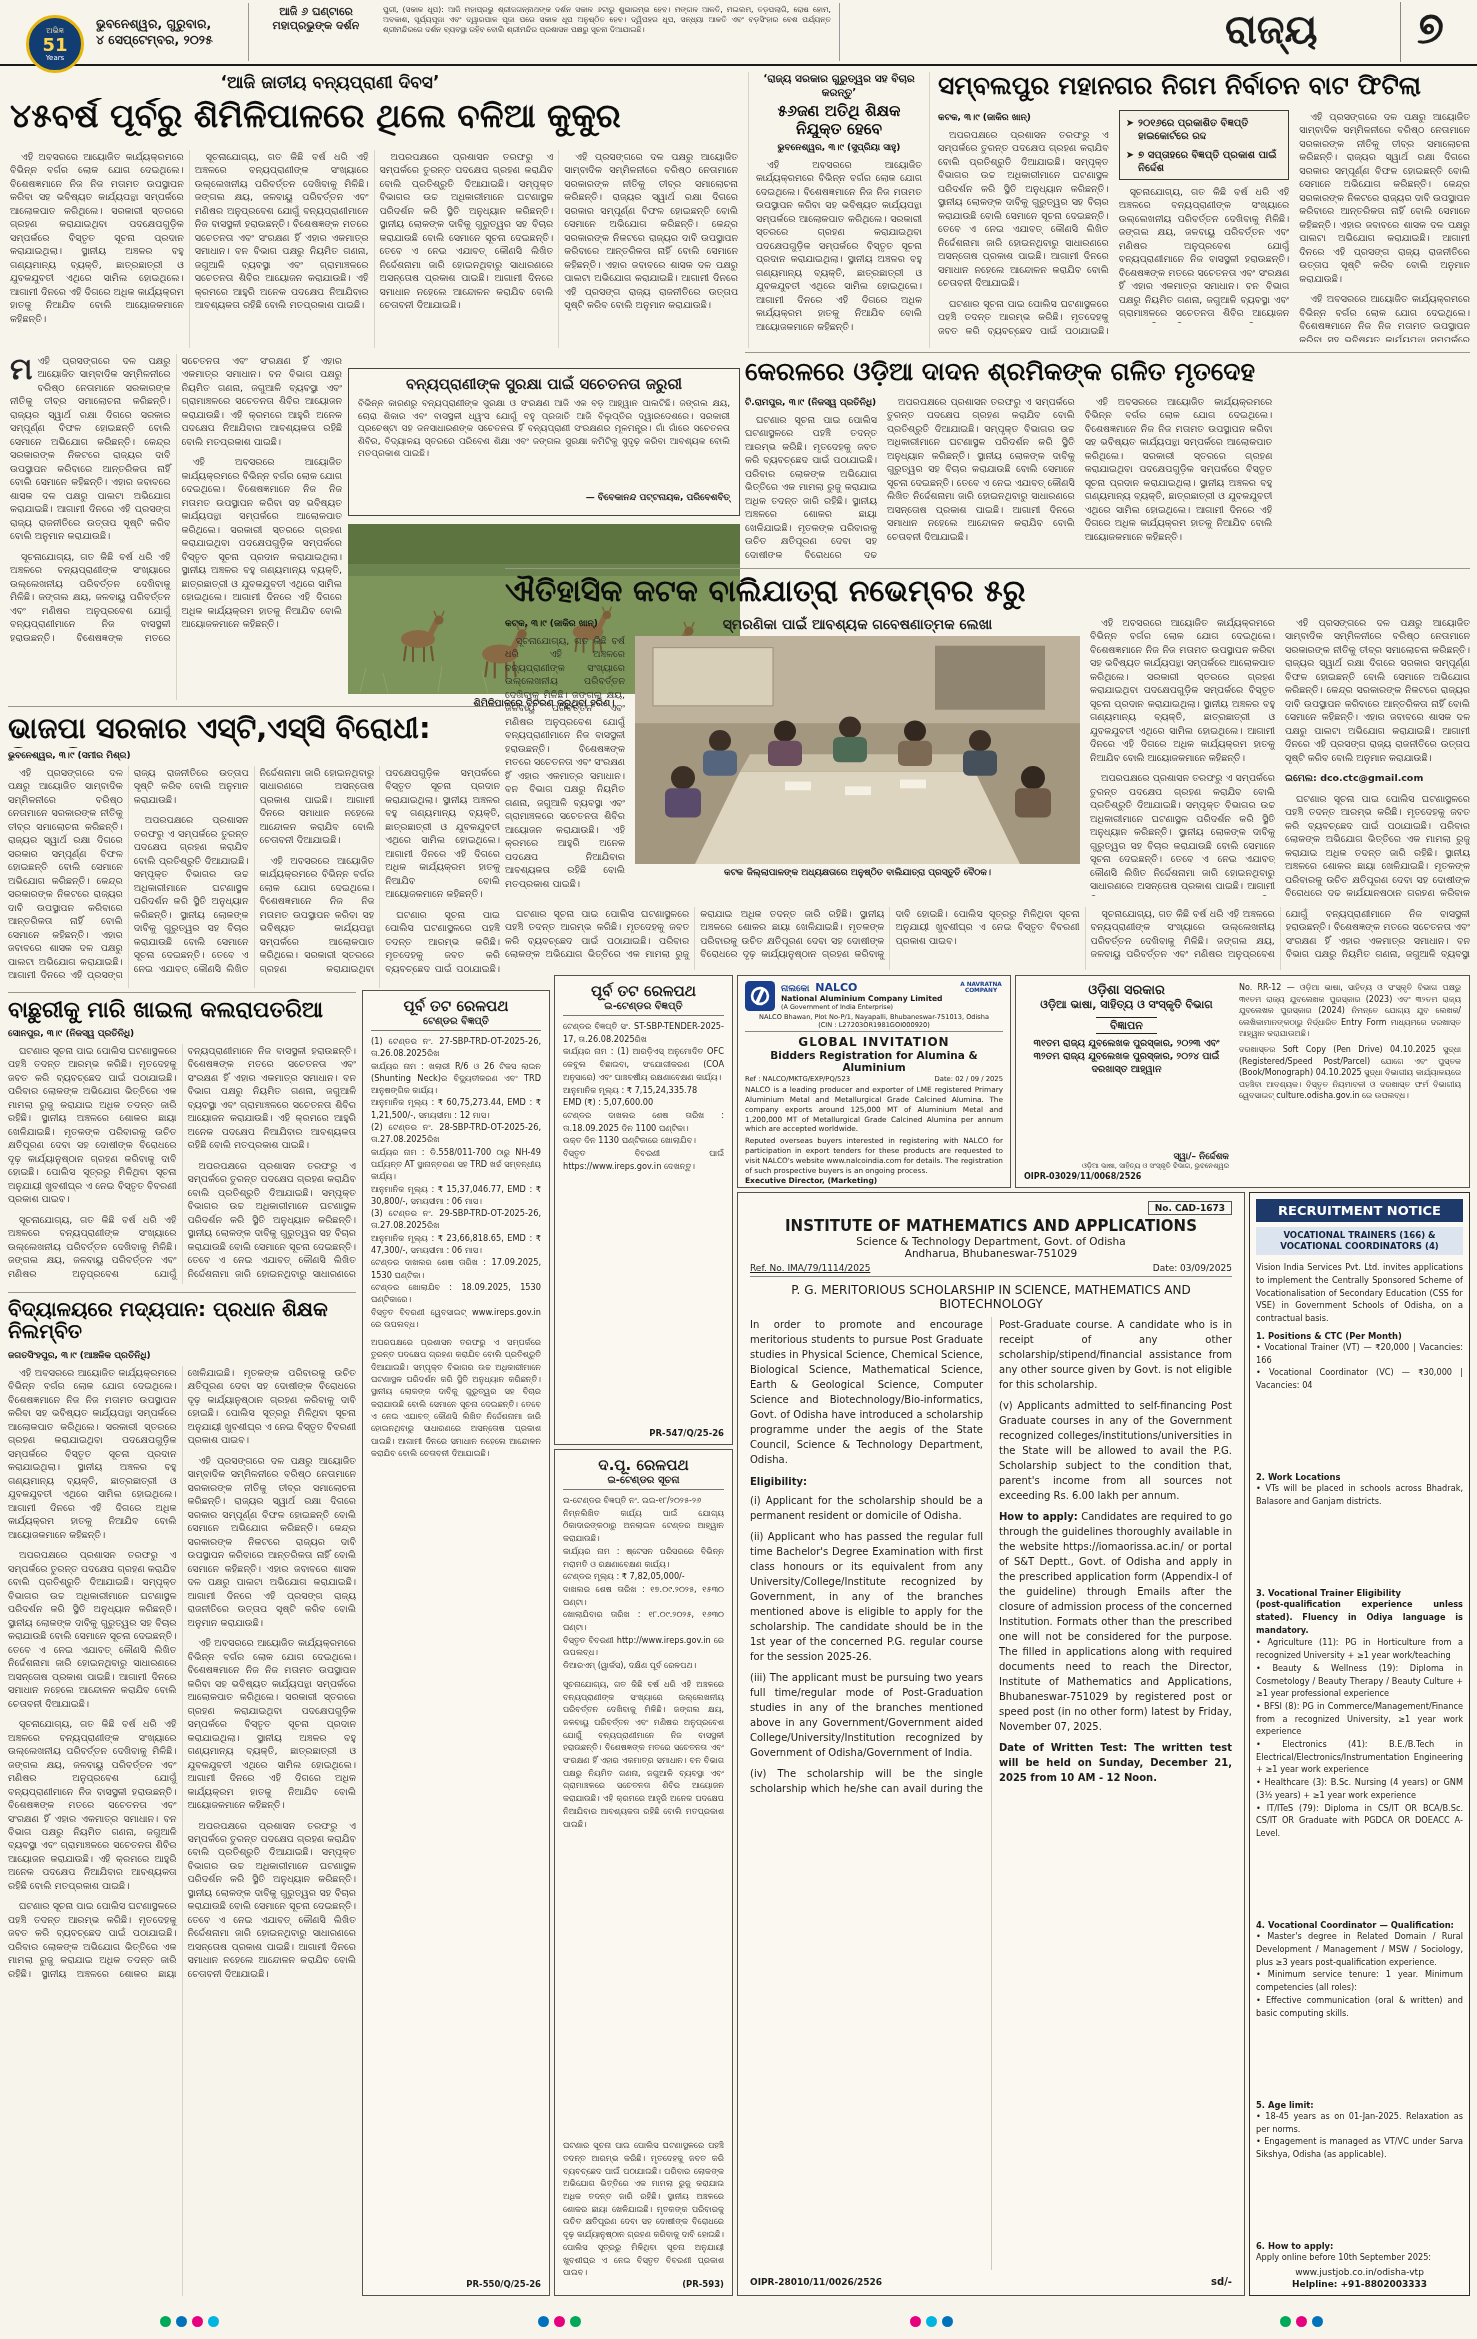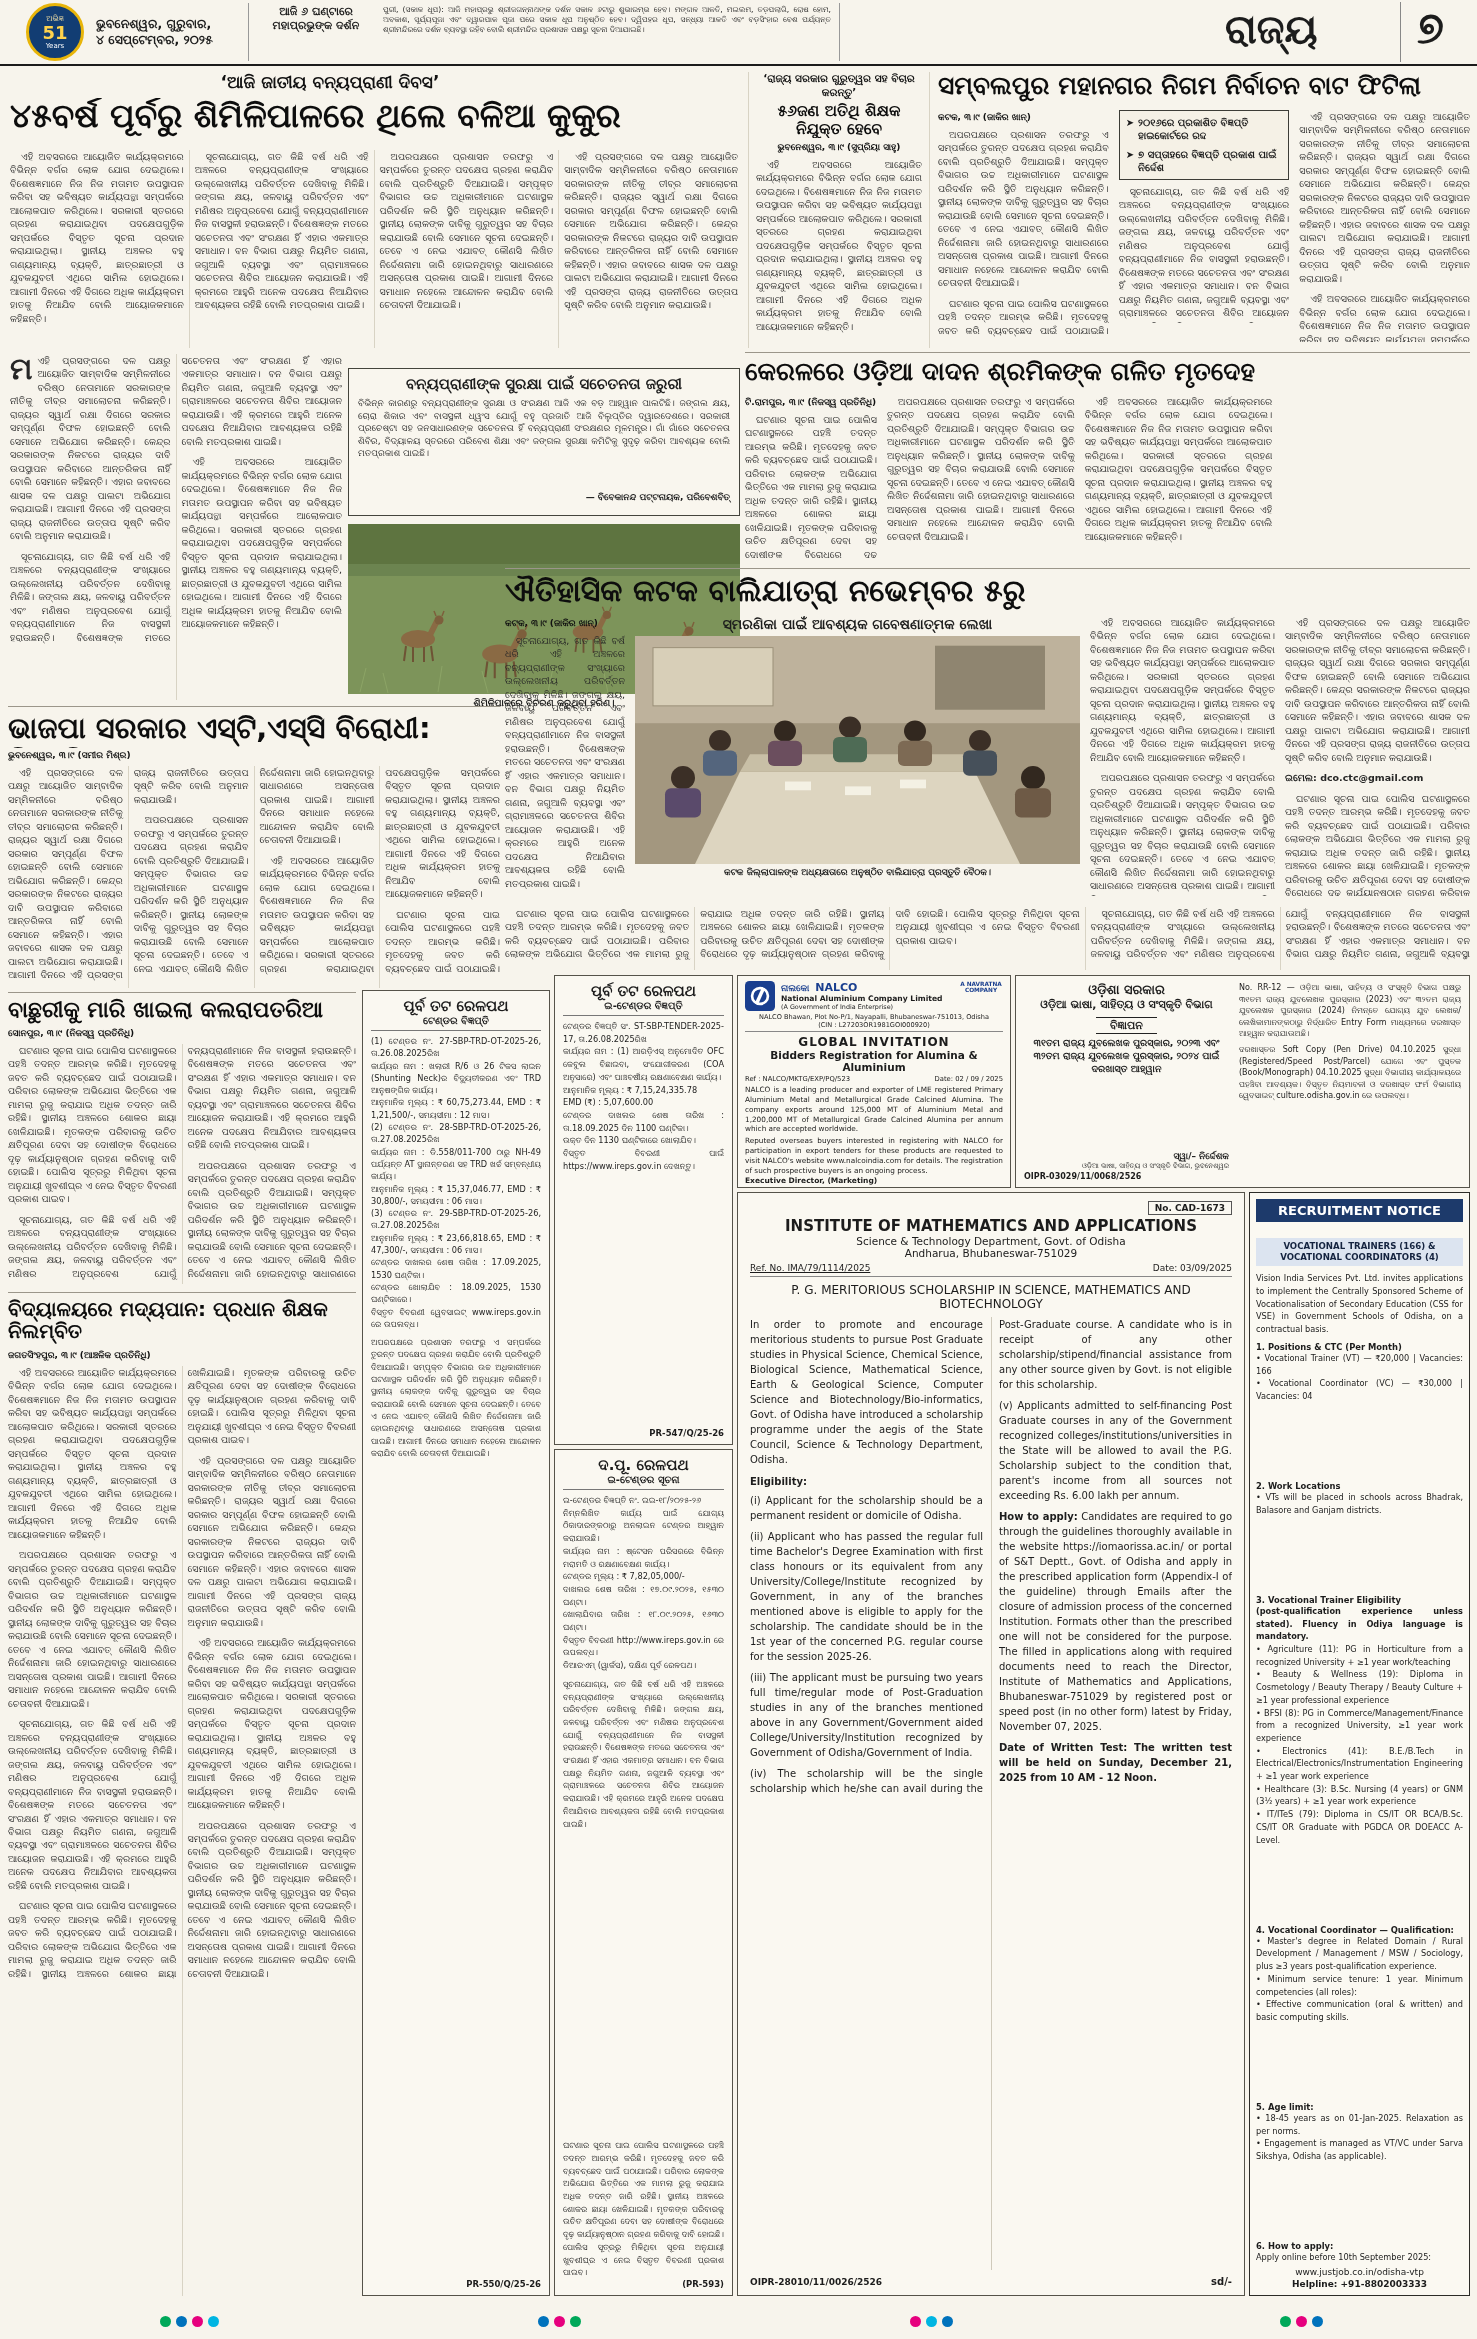--- a/index.html
+++ b/index.html
@@ -28,21 +28,21 @@
   .rb{font-size:8.2px;line-height:1.55;text-align:justify}
   .hbox{border:1.5px solid #3c3c36;padding:5px 6px;background:#f5f1e6}
   .hitem{font-size:10px;font-weight:700;line-height:1.3;margin-bottom:6px;display:flex;gap:4px}
 </style>
 </head>
 <body>
 
 <div id="page">
 
   <div class="ab" style="left:0;top:0;width:1477px;height:66px;border-bottom:2px solid #1b1b1b;background:#f7f4ec">
-    <div class="ab" style="left:26px;top:3px;width:58px;height:58px;border-radius:50%;background:#123d73;border:3px solid #e8b50a;display:flex;flex-direction:column;align-items:center;justify-content:center;color:#fff;text-align:center">
+    <div class="ab" style="left:26px;top:15px;width:58px;height:58px;border-radius:50%;background:#123d73;border:3px solid #e8b50a;display:flex;flex-direction:column;align-items:center;justify-content:center;color:#fff;text-align:center">
       <div style="font-size:8px;color:#ffe9a8">ଅଭିଜ୍ଞ</div>
       <div style="font-size:18px;font-weight:700;color:#ffd34d;line-height:1">51</div>
       <div style="font-size:7px">Years</div>
     </div>
     <div class="ab" style="left:96px;top:16px;width:142px;font-size:12.5px;font-weight:700;line-height:1.3">
       <div>ଭୁବନେଶ୍ୱର, ଗୁରୁବାର,</div>
       <div>୪ ସେପ୍ଟେମ୍ବର, ୨୦୨୫</div>
     </div>
     <div class="ab" style="left:248px;top:3px;width:592px;height:58px;display:flex;gap:8px;border-left:1px solid #999;border-right:1px solid #999;padding:2px 8px">
       <div style="width:118px;font-size:11px;font-weight:700;text-align:center;line-height:1.25">ଆଜି ୬ ଘଣ୍ଟାରେ ମହାପ୍ରଭୁଙ୍କ ଦର୍ଶନ</div>
@@ -378,21 +378,21 @@
       <p style="font-weight:700">Date of Written Test: The written test will be held on Sunday, December 21, 2025 from 10 AM - 12 Noon.</p>
     </div>
     <div style="display:flex;justify-content:space-between;align-items:flex-end;margin-top:6px">
       <span style="font-size:9px;font-weight:700">OIPR-28010/11/0026/2526</span>
       <span style="font-size:10px;font-weight:700">sd/-</span>
     </div>
   </div>
 
   <div class="ab" style="left:1249px;top:1192px;width:221px;height:1104px;border:1.5px solid #2c2c28;background:#fbf9f2;padding:6px;display:flex;flex-direction:column;overflow:hidden">
     <div class="bandnavy">RECRUITMENT NOTICE</div>
-    <div class="bandlight" style="margin-top:16px">VOCATIONAL TRAINERS (166) &amp; VOCATIONAL COORDINATORS (4)</div>
+    <div class="bandlight" style="margin-top:5px">VOCATIONAL TRAINERS (166) &amp; VOCATIONAL COORDINATORS (4)</div>
     <div class="rb" style="margin-top:6px">Vision India Services Pvt. Ltd. invites applications to implement the Centrally Sponsored Scheme of Vocationalisation of Secondary Education (CSS for VSE) in Government Schools of Odisha, on a contractual basis.</div>
     <div style="flex:1;display:flex;flex-direction:column;justify-content:space-between">
       <div>
         <div class="rh">1. Positions &amp; CTC (Per Month)</div>
         <div class="rb pre">• Vocational Trainer (VT) — ₹20,000 | Vacancies: 166
 • Vocational Coordinator (VC) — ₹30,000 | Vacancies: 04</div>
       </div>
       <div>
         <div class="rh">2. Work Locations</div>
         <div class="rb pre">• VTs will be placed in schools across Bhadrak, Balasore and Ganjam districts.</div>

